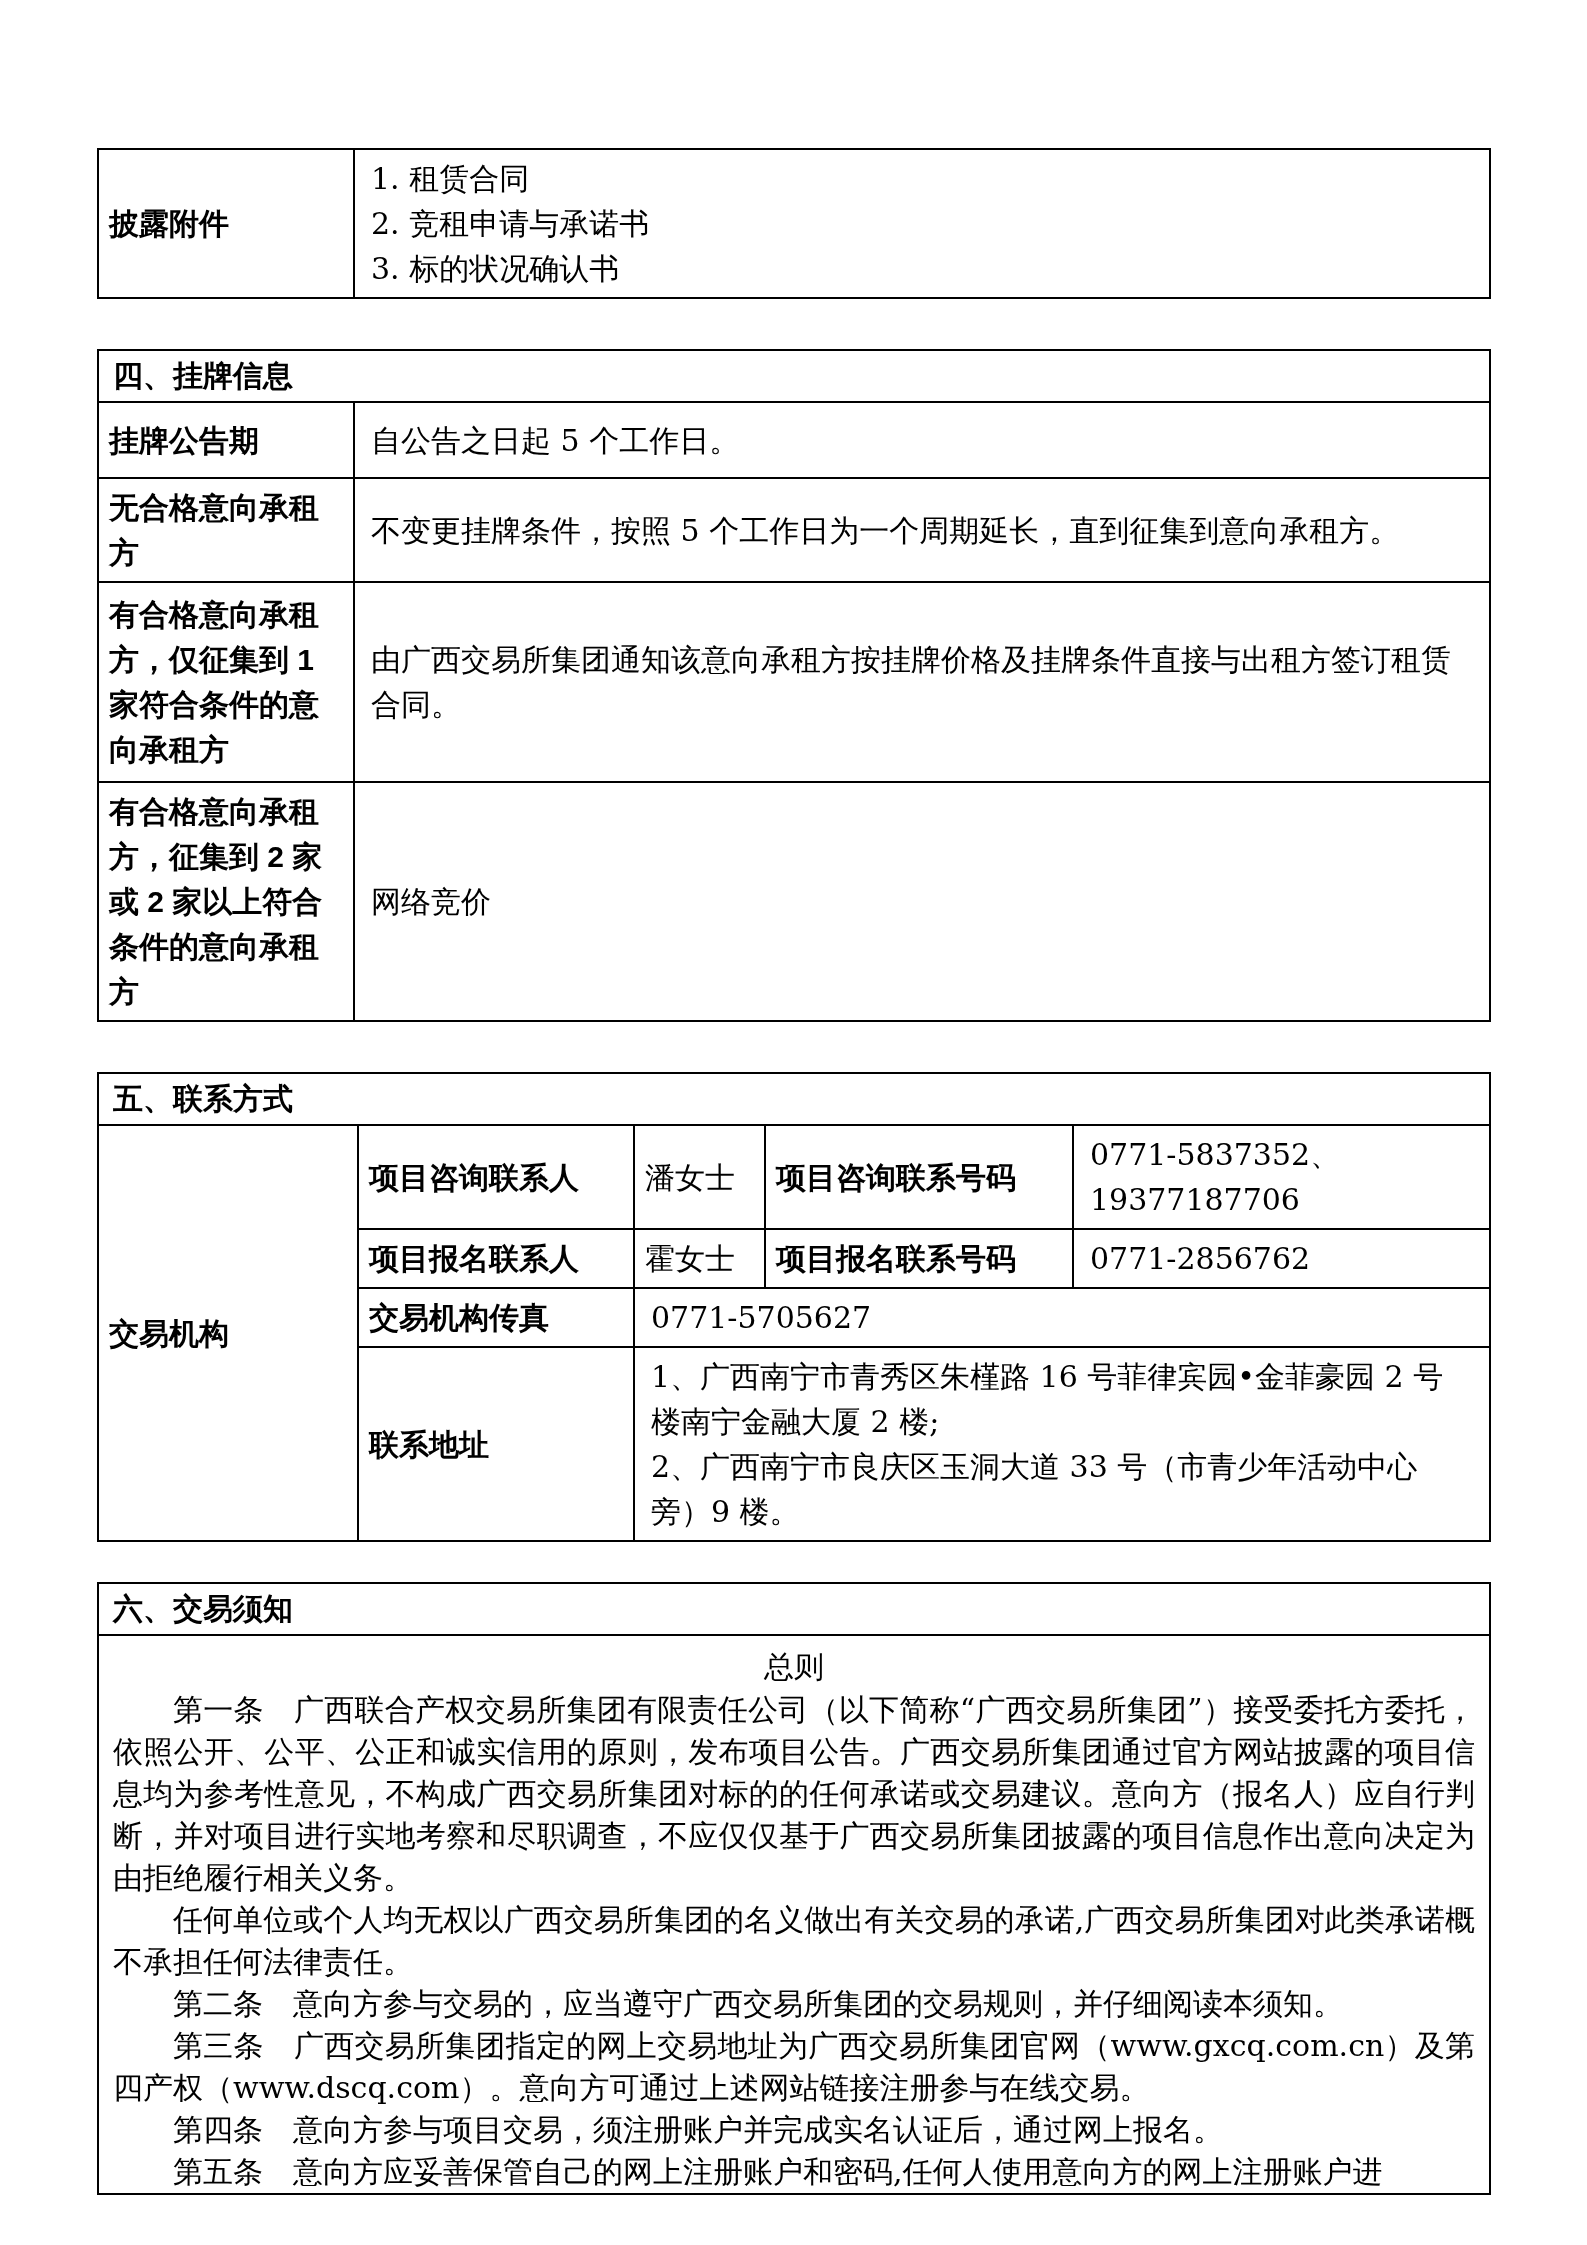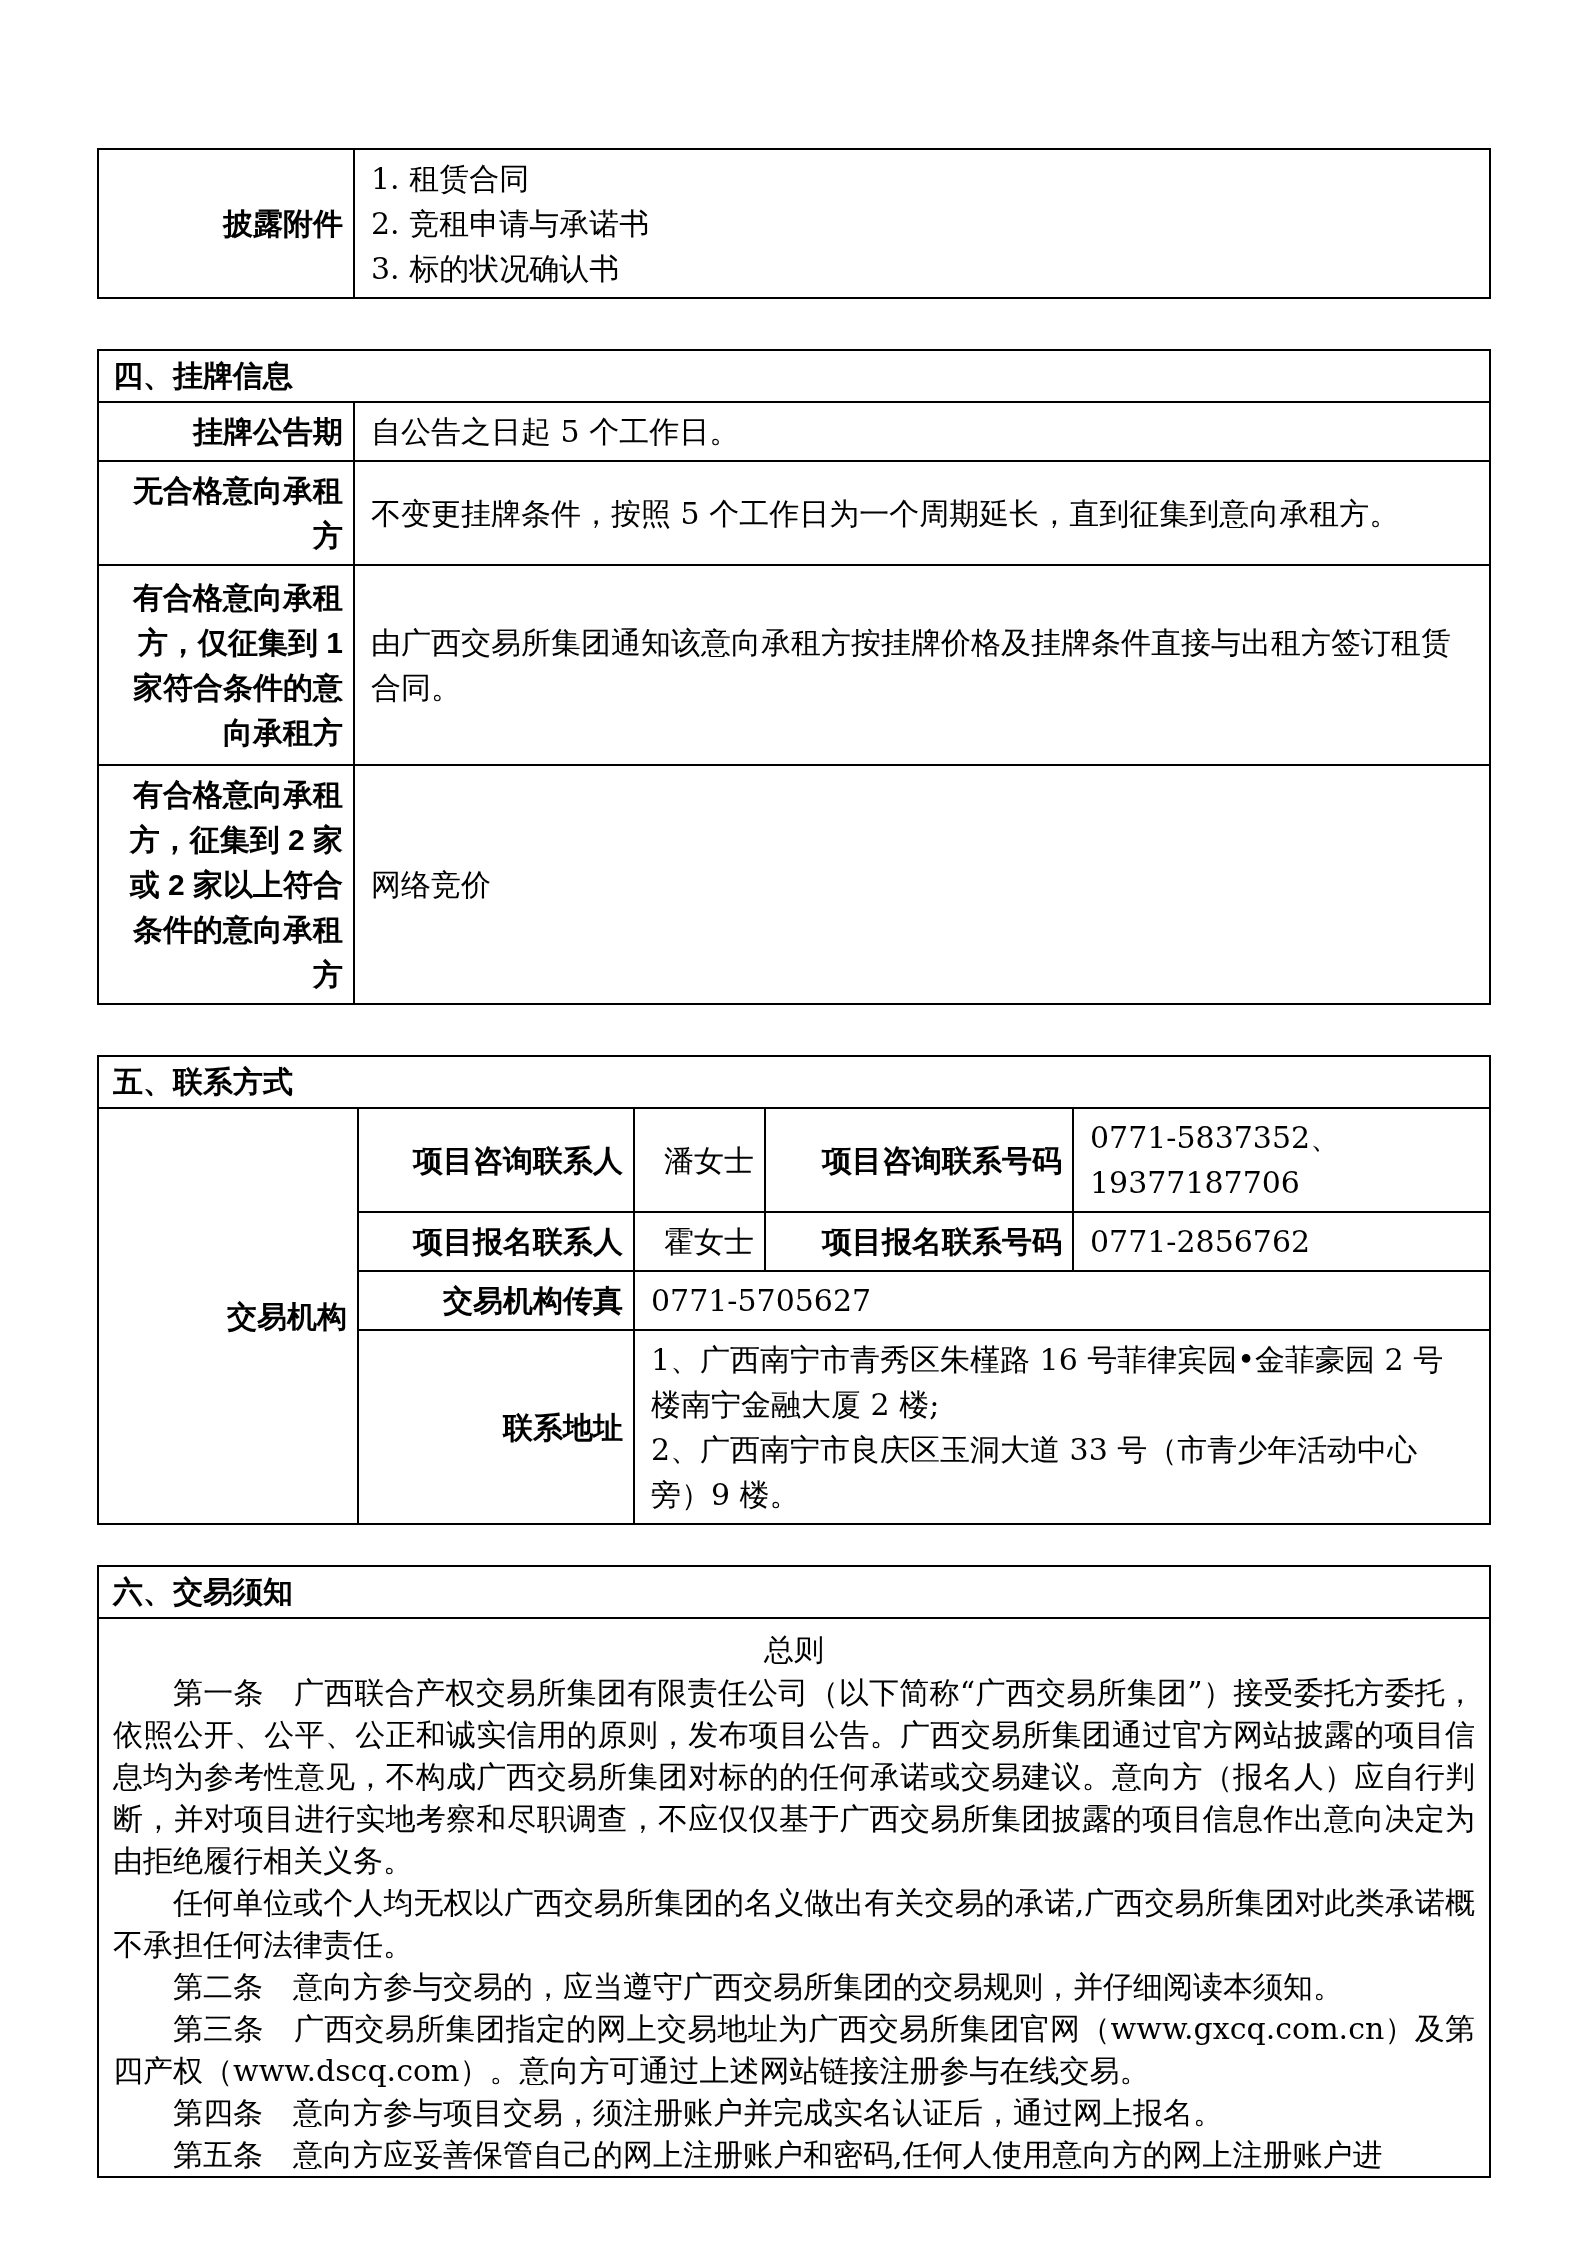--- a/index.html
+++ b/index.html
@@ -19,21 +19,21 @@
     width: 100%;
     table-layout: fixed;
   }
   .tbl td {
     border: 2px solid #000;
     vertical-align: middle;
     box-sizing: border-box;
     overflow: hidden;
   }
   .label-cell {
-    text-align: right;
+    text-align: left;
     font-weight: 700;
     font-family: "Liberation Sans", sans-serif;
     padding: 6px 10px;
     line-height: 1.5;
   }
   .value-cell {
     text-align: left;
     padding: 6px 16px;
     line-height: 1.5;
   }
@@ -44,21 +44,21 @@
     padding: 4px 14px;
     line-height: 1.4;
     border-radius: 6px;
   }
   .c-label { width: 256px; }
   
   .attachments-table { height: 147px; }
   .att-item { line-height: 45px; }
   
   .r-head   { height: 46px; }
-  .r-small  { height: 59px; }
+  .r-small  { height: 76px; }
   .r-med    { height: 95px; padding-left: 36px; }
   .r-tall   { height: 200px; }
   .r-xtall  { height: 184px; }
   
   .contact-c1 { width: 260px; }
   .contact-c2 { width: 276px; }
   .contact-c3 { width: 131px; }
   .contact-c4 { width: 308px; }
   .r-contact  { height: 53px; }
   .r-fax      { height: 54px; }

